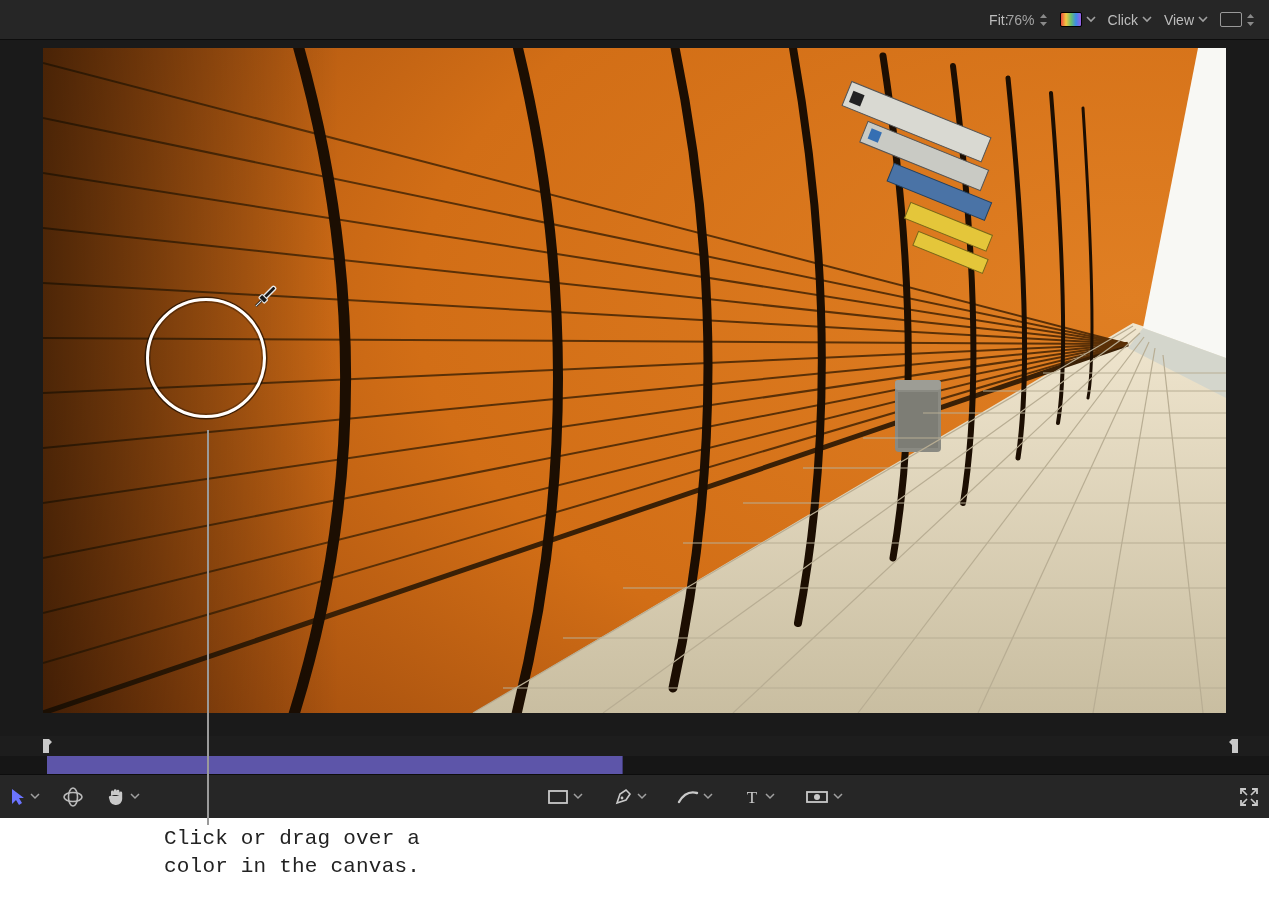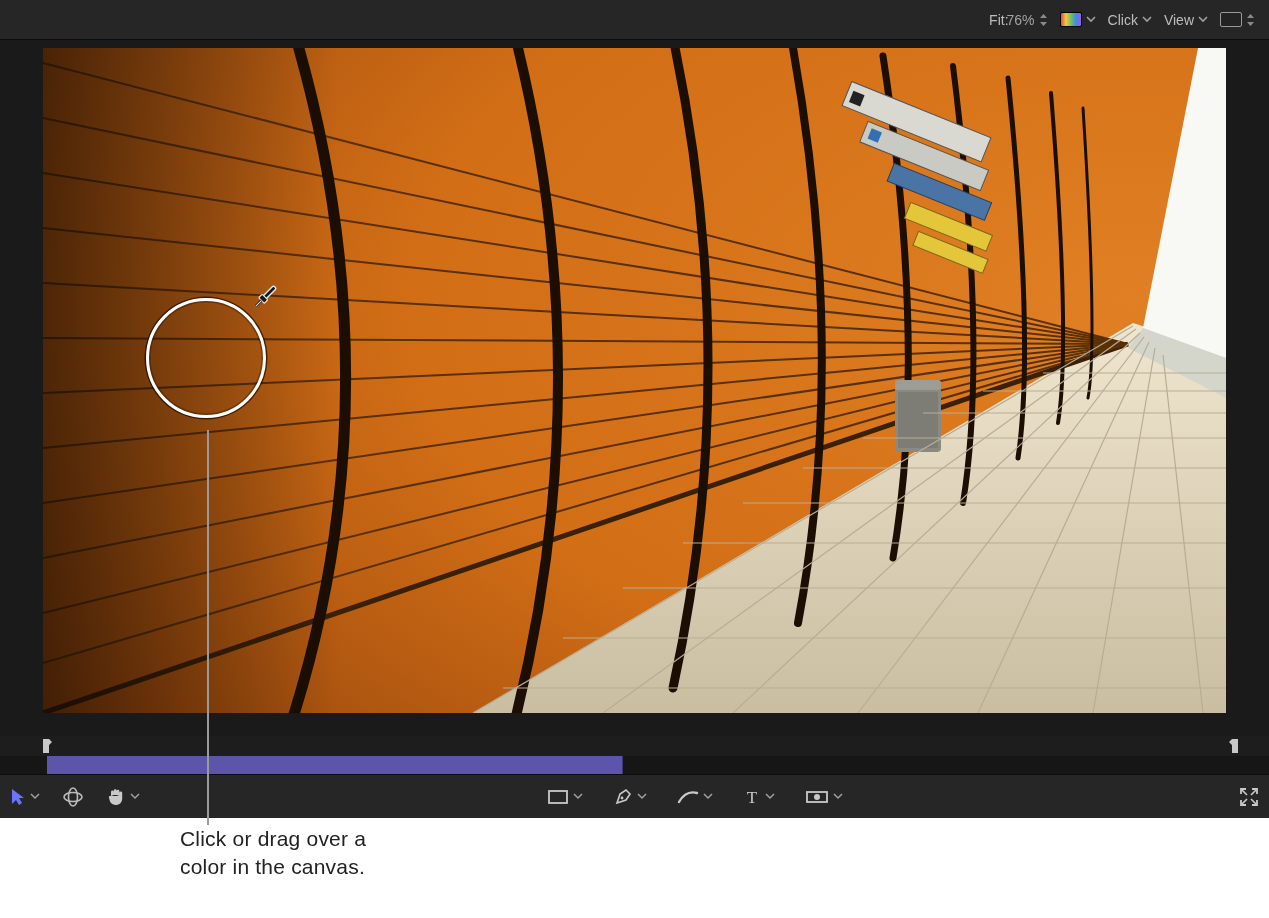--- a/index.html
+++ b/index.html
@@ -130,26 +130,26 @@
   .bb-center{ flex: 1; justify-content:center; gap:30px;}
   .bb-right { flex: 0 0 80px; justify-content:flex-end; }
   .tool {
     display:inline-flex; align-items:center; gap:4px;
     cursor:pointer;
   }
   .tool svg { display:block; }
   
   .callout {
     position:absolute;
-    left:180px; top:825px;
+    left:164px; top:825px;
     width: 300px;
     font-size: 21px;
     line-height: 1.35;
     color: #222;
-    font-family: Liberation Sans, sans-serif;
+    font-family: Liberation Mono, monospace;
     letter-spacing: 0.2px;
   }
   .callout-line {
     position:absolute;
     left:207px; top:430px;
     width:1.5px; height:395px;
     background:#9a9a9a;
   }
 </style>
 </head>

